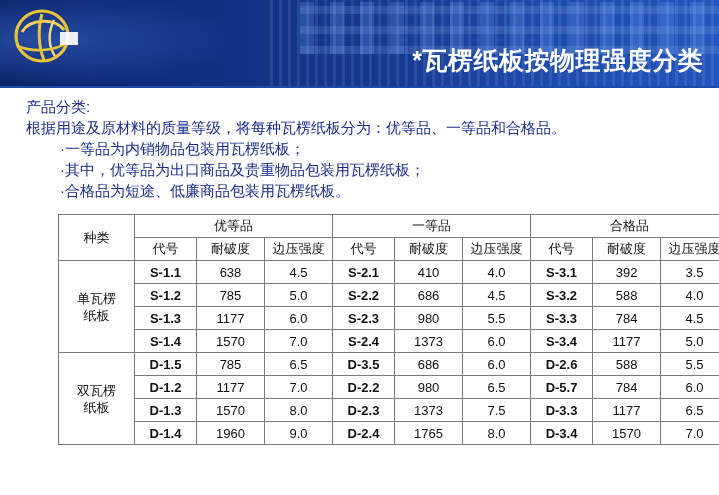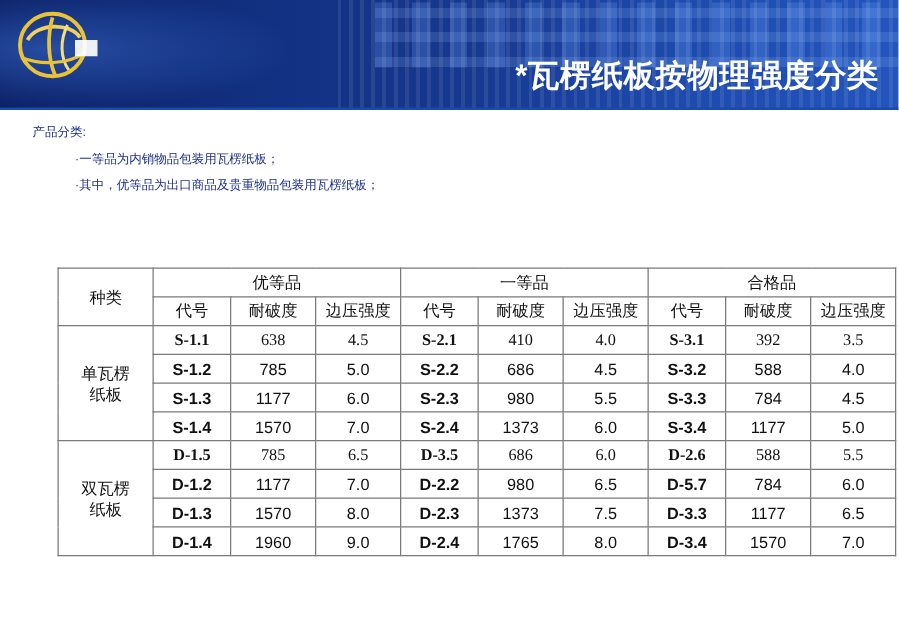--- a/index.html
+++ b/index.html
@@ -87,30 +87,30 @@
     white-space: nowrap;
   }
 
   
   .body-text {
     position: absolute;
     left: 26px;
     top: 96px;
     width: 680px;
     color: #1a2e8a;
-    font-size: 10px;
+    font-size: 15px;
     line-height: 21px;
   }
   .body-text .line { white-space: nowrap; }
   .body-text .bullet-line { padding-left: 34px; white-space: nowrap; }
 
   
   .tbl-wrap {
     position: absolute;
-    left: 46px;
+    left: 58px;
     top: 214px;
     width: 644px;
   }
   table.grid {
     border-collapse: collapse;
     width: 644px;
     table-layout: fixed;
   }
   table.grid td {
     border: 1px solid #7a7a7a;
@@ -136,21 +136,21 @@
     color: #111111;
     line-height: 17px;
   }
   td.code {
     color: #1a2e8a;
     font-weight: bold;
     font-size: 13px;
   }
   td.num { color: #111111; font-size: 13px; }
   .grp-sep-left { border-left: 1.6px solid #555555 !important; }
-  tr.band-sep td { border-top: 1.6px solid #555555 !important; font-family: Liberation Serif, serif; }
+  tr.band-sep td { border-top: 1.6px solid #555555 !important; }
 </style>
 </head>
 <body>
 
 <div class="slide">
 
   <div class="header">
     <div class="header-glow"></div>
     <div class="header-blocks"></div>
     <div class="header-stripes"></div>
@@ -163,22 +163,24 @@
       <path d="M9 40 C24 46, 46 46, 60 36" fill="none" stroke="#e8c33a" stroke-width="2.6"></path>
       <rect x="52" y="26" width="18" height="13" fill="#ffffff" opacity="0.92"></rect>
     </svg>
 
     <div class="title">*瓦楞纸板按物理强度分类</div>
     <div class="header-bottom-line"></div>
   </div>
 
   <div class="body-text">
     <div class="line">产品分类:</div>
+    <div class="line">根据用途及原材料的质量等级，将每种瓦楞纸板分为：优等品、一等品和合格品。</div>
     <div class="bullet-line">·一等品为内销物品包装用瓦楞纸板；</div>
     <div class="bullet-line">·其中，优等品为出口商品及贵重物品包装用瓦楞纸板；</div>
+    <div class="bullet-line">·合格品为短途、低廉商品包装用瓦楞纸板。</div>
   </div>
 
   <div class="tbl-wrap">
     <table class="grid">
       <colgroup>
         <col style="width:76px">
         <col style="width:62px">
           <col style="width:68px">
           <col style="width:68px">
         <col style="width:62px">

